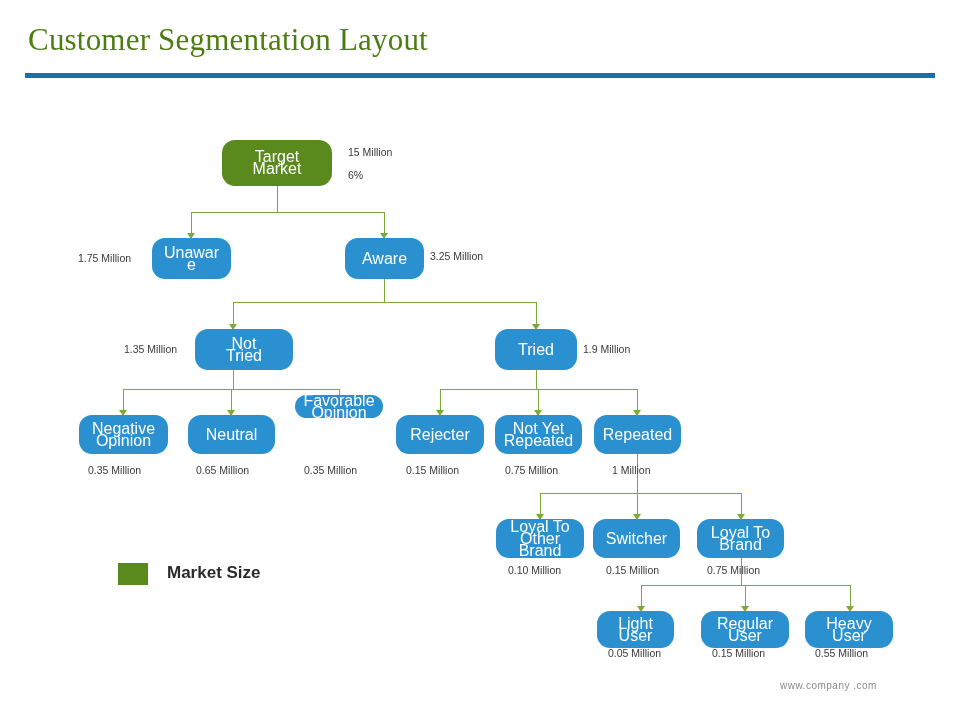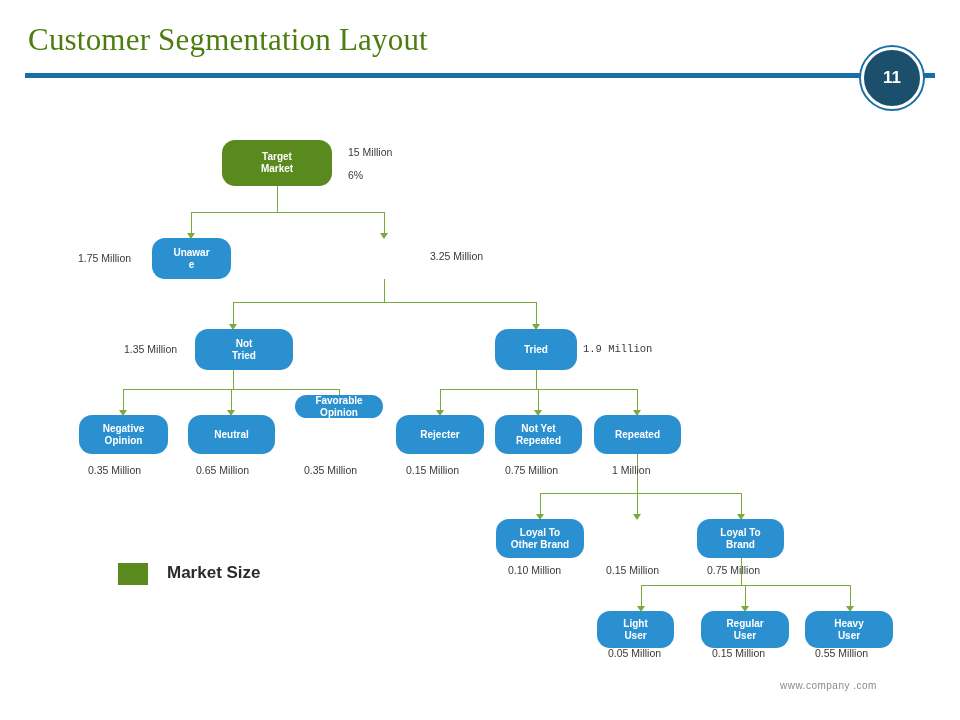--- a/index.html
+++ b/index.html
@@ -86,22 +86,22 @@
     font-weight: bold;
     color: #2b2b2b;
   }
 
   
   .node {
     position: absolute;
     box-sizing: border-box;
     border-radius: 13px;
     color: #ffffff;
-    font-size: 10px;
-    font-weight: bold;
+    font-size: 16px;
+    font-weight: normal;
     line-height: 12px;
     text-align: center;
     display: flex;
     align-items: center;
     justify-content: center;
     padding: 4px 4px;
     white-space: pre-line;
   }
   .node.green { background: #5a8a1e; }
   .node.blue  { background: #2b90d0; }
@@ -129,21 +129,20 @@
     border-top: 6px solid #7aa93c;
   }
 </style>
 </head>
 <body>
 
 <div id="stage">
 
   <div class="title">Customer Segmentation Layout</div>
   <div class="rule"></div>
-  <div class="slide-badge">11</div>
 
   <div class="seg v" style="left:277px; top:186px; height:26px;"></div>
   <div class="seg h" style="left:191px; top:212px; width:193px;"></div>
   <div class="seg v" style="left:191px; top:212px; height:22px;"></div>
   <div class="arrow" style="left:187px; top:233px;"></div>
   <div class="seg v" style="left:384px; top:212px; height:22px;"></div>
   <div class="arrow" style="left:380px; top:233px;"></div>
 
   <div class="seg v" style="left:384px; top:279px; height:23px;"></div>
   <div class="seg h" style="left:233px; top:302px; width:303px;"></div>
@@ -187,20 +186,21 @@
   <div class="arrow" style="left:741px; top:606px;"></div>
   <div class="seg v" style="left:850px; top:585px; height:22px;"></div>
   <div class="arrow" style="left:846px; top:606px;"></div>
 
   <div class="node green" style="left:222px; top:140px; width:110px; height:46px;">Target
 Market</div>
 
   <div class="node blue" style="left:152px; top:238px; width:79px; height:41px;">Unawar
 e</div>
 
+  <div class="node blue" style="left:345px; top:238px; width:79px; height:41px;">Aware</div>
 
   <div class="node blue" style="left:195px; top:329px; width:98px; height:41px;">Not
 Tried</div>
 
   <div class="node blue" style="left:495px; top:329px; width:82px; height:41px;">Tried</div>
 
   <div class="node blue" style="left:79px; top:415px; width:89px; height:39px;">Negative
 Opinion</div>
 
   <div class="node blue" style="left:188px; top:415px; width:87px; height:39px;">Neutral</div>
@@ -211,39 +211,40 @@
   <div class="node blue" style="left:396px; top:415px; width:88px; height:39px;">Rejecter</div>
 
   <div class="node blue" style="left:495px; top:415px; width:87px; height:39px;">Not Yet
 Repeated</div>
 
   <div class="node blue" style="left:594px; top:415px; width:87px; height:39px;">Repeated</div>
 
   <div class="node blue" style="left:496px; top:519px; width:88px; height:39px;">Loyal To
 Other Brand</div>
 
+  <div class="node blue" style="left:593px; top:519px; width:87px; height:39px;">Switcher</div>
 
   <div class="node blue" style="left:697px; top:519px; width:87px; height:39px;">Loyal To
 Brand</div>
 
   <div class="node blue" style="left:597px; top:611px; width:77px; height:37px;">Light
 User</div>
 
   <div class="node blue" style="left:701px; top:611px; width:88px; height:37px;">Regular
 User</div>
 
   <div class="node blue" style="left:805px; top:611px; width:88px; height:37px;">Heavy
 User</div>
 
   <div class="valuelabel" style="left:348px; top:146px;">15 Million</div>
   <div class="valuelabel" style="left:348px; top:169px;">6%</div>
   <div class="valuelabel" style="left:78px; top:252px;">1.75 Million</div>
   <div class="valuelabel" style="left:430px; top:250px;">3.25 Million</div>
   <div class="valuelabel" style="left:124px; top:343px;">1.35 Million</div>
-  <div class="valuelabel" style="left:583px; top:343px;font-family:Liberation Mono, monospace;">1.9 Million</div>
+  <div class="valuelabel" style="left:583px; top:343px;">1.9 Million</div>
   <div class="valuelabel" style="left:88px; top:464px;">0.35 Million</div>
   <div class="valuelabel" style="left:196px; top:464px;">0.65 Million</div>
   <div class="valuelabel" style="left:304px; top:464px;">0.35 Million</div>
   <div class="valuelabel" style="left:406px; top:464px;">0.15 Million</div>
   <div class="valuelabel" style="left:505px; top:464px;">0.75 Million</div>
   <div class="valuelabel" style="left:612px; top:464px;text-align:center;">1 Million</div>
   <div class="valuelabel" style="left:508px; top:564px;">0.10 Million</div>
   <div class="valuelabel" style="left:606px; top:564px;">0.15 Million</div>
   <div class="valuelabel" style="left:707px; top:564px;">0.75 Million</div>
   <div class="valuelabel" style="left:608px; top:647px;">0.05 Million</div>

